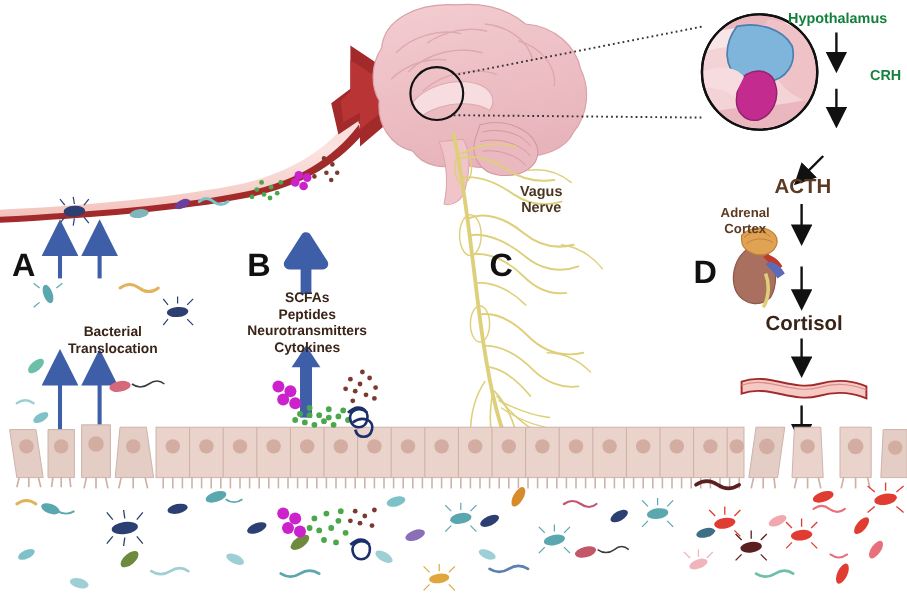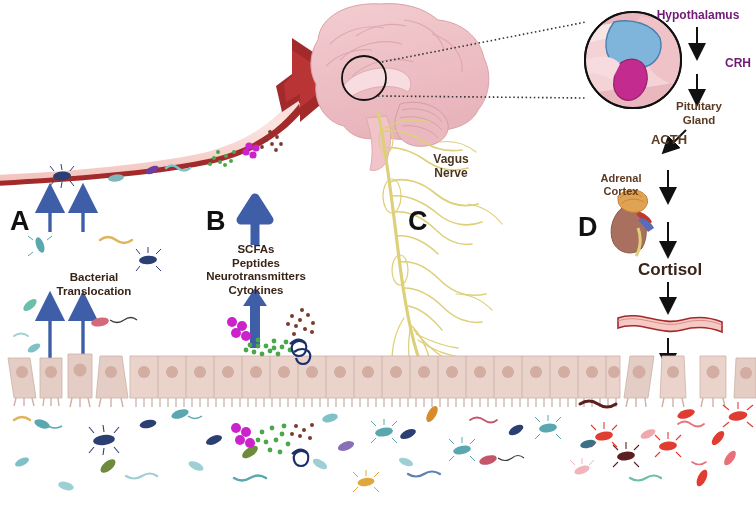--- a/index.html
+++ b/index.html
@@ -4,21 +4,21 @@
 <style>
   html,body{margin:0;padding:0;background:#fff;}
   body{width:756px;height:506px;overflow:hidden;
        font-family:"Liberation Sans",sans-serif;}
   #stage{position:relative;width:756px;height:506px;background:#ffffff;}
   .abs{position:absolute;}
   .lbl{position:absolute;font-weight:bold;text-align:center;line-height:1.18;white-space:pre-line;}
   .panel-letter{position:absolute;font-size:27px;font-weight:bold;color:#111;font-family:"Liberation Sans",sans-serif;}
   svg{display:block;overflow:visible;}
   .txt-brown{color:#5c3a22;}
-  .txt-blue{color:#701a75;}
+  .txt-blue{color:#15803d;}
   .txt-dark{color:#2b2b2b;}
 </style>
 </head>
 <body>
 
 <div id="stage">
 
   <svg class="abs" style="left:0;top:0" width="756" height="506" viewBox="0 0 756 506">
     <defs>
       <linearGradient id="lumen" x1="0" y1="0" x2="0" y2="1">
@@ -617,21 +617,19 @@
   <div class="lbl" style="left:190px;top:243px;width:132px;font-size:11.5px;color:#3a2418">SCFAs
 Peptides
 Neurotransmitters
 Cytokines</div>
 
   <div class="lbl" style="left:412px;top:152px;width:78px;font-size:12px;color:#4a3520">Vagus
 Nerve</div>
 
   <div class="lbl txt-blue" style="left:646px;top:8px;width:104px;font-size:12px">Hypothalamus</div>
   <div class="lbl txt-blue" style="left:710px;top:56px;width:56px;font-size:12px">CRH</div>
-  <div class="lbl txt-brown" style="left:664px;top:100px;width:70px;font-size:11.5px">Pituitary
-Gland</div>
-  <div class="lbl txt-brown" style="left:640px;top:132px;width:58px;font-size:13px">ACTH</div>
+  <div class="lbl txt-brown" style="left:640px;top:146px;width:58px;font-size:17px">ACTH</div>
   <div class="lbl txt-brown" style="left:588px;top:172px;width:66px;font-size:11px">Adrenal
 Cortex</div>
   <div class="lbl" style="left:638px;top:260px;width:62px;font-size:17px;color:#3a2418">Cortisol</div>
 
 
 </div>
 
 </body></html>

